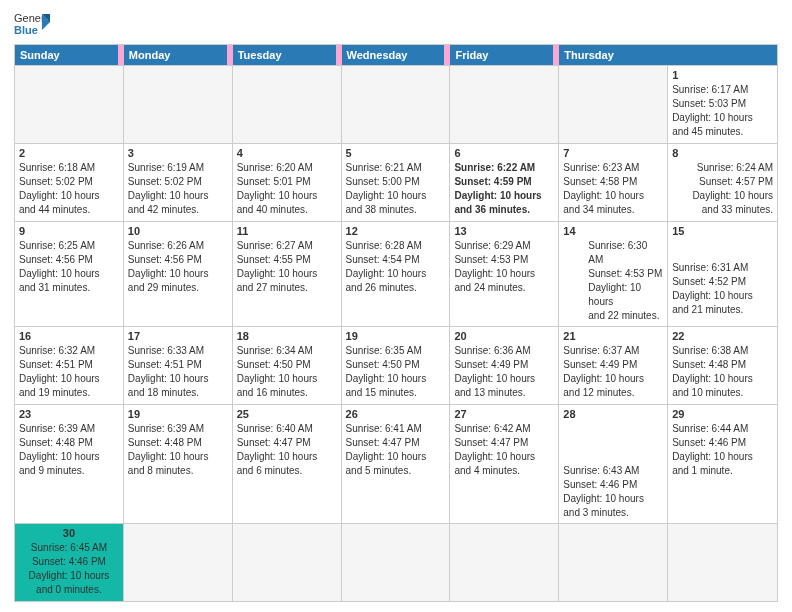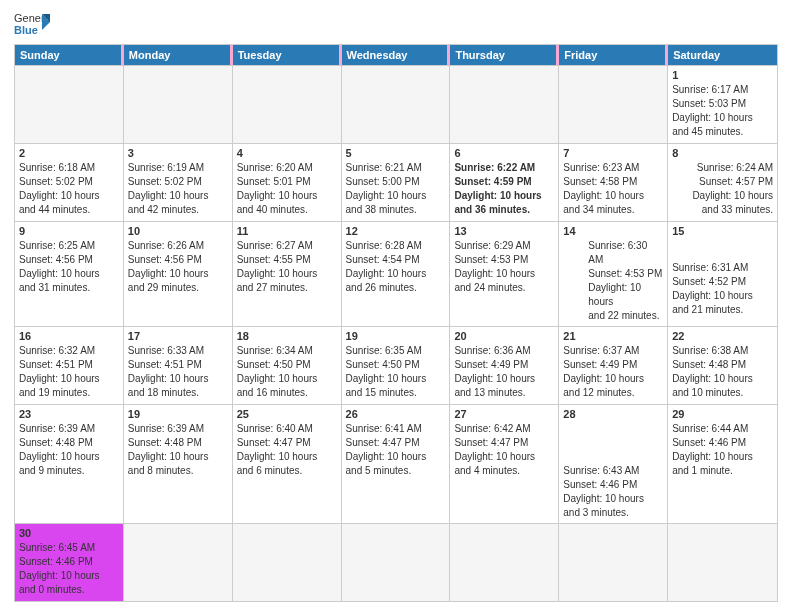--- a/index.html
+++ b/index.html
@@ -55,21 +55,21 @@
       display: grid;
       grid-template-columns: repeat(7, 1fr);
       background: #2a7ab5;
     }
     .cal-header-cell {
       color: white;
       font-size: 11px;
       font-weight: bold;
       padding: 4px 5px;
       text-align: left;
-      border-right: 3px solid #f9a8d4;
+      border-right: 6px solid #f9a8d4;
     }
     .cal-header-cell:last-child { border-right: none; }
     .cal-body {
       display: flex;
       flex-direction: column;
       flex: 1;
     }
     .cal-row {
       display: grid;
       grid-template-columns: repeat(7, 1fr);
@@ -96,21 +96,22 @@
     }
     .day-info {
       font-size: 10px;
       line-height: 1.4;
       color: #333;
     }
     .last-row .cal-cell {
       background: #f5f5f5;
     }
     .last-row .cal-cell.has-data {
-      background: #d946ef;
+      background: #14b8a6;
+      text-align: center;
     }
   </style>
 </head>
 <body>
 
 <div class="page">
   <div class="header">
     <div class="logo">
       <svg class="logo-icon" viewBox="0 0 36 28">
         <text x="0" y="12" font-size="11" fill="#333" font-family="Arial">General</text>
@@ -124,23 +125,22 @@
       <div class="subtitle"></div>
     </div>
   </div>
 
   <div class="calendar">
     <div class="cal-header">
     <div class="cal-header-cell">Sunday</div>
         <div class="cal-header-cell">Monday</div>
         <div class="cal-header-cell">Tuesday</div>
         <div class="cal-header-cell">Wednesday</div>
+        <div class="cal-header-cell">Friday</div>
         <div class="cal-header-cell">Thursday</div>
-        <div class="cal-header-cell">Friday</div>
-        <div class="cal-header-cell">Saturday</div>
       </div>
     <div class="cal-body">
     <div class="cal-row">
           <div class="cal-cell empty"></div>
           <div class="cal-cell empty"></div>
           <div class="cal-cell empty"></div>
           <div class="cal-cell empty"></div>
           <div class="cal-cell empty"></div>
           <div class="cal-cell empty"></div>
           <div class="cal-cell">

